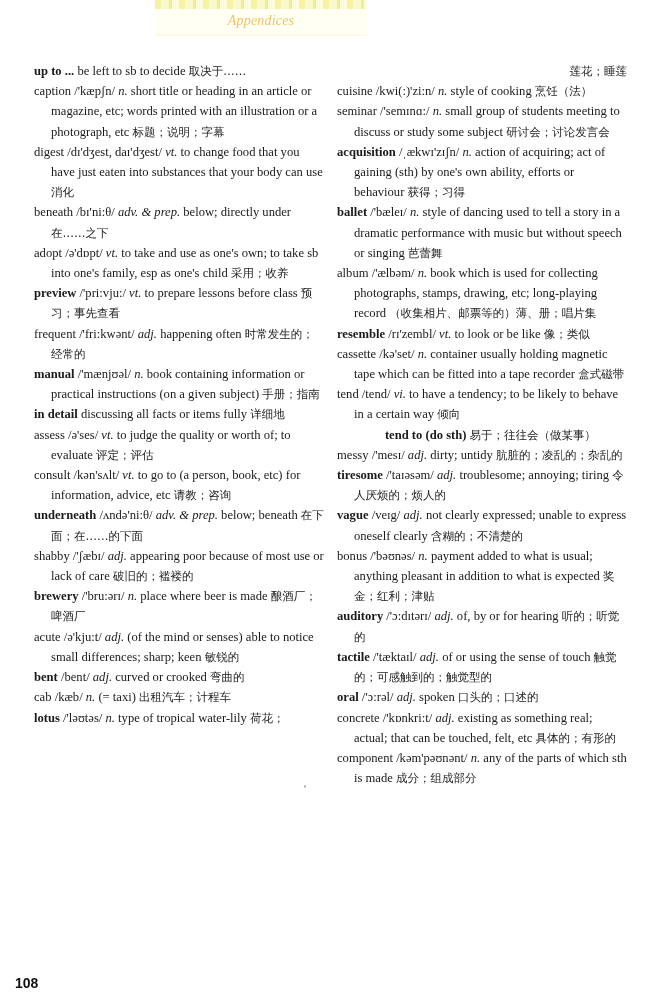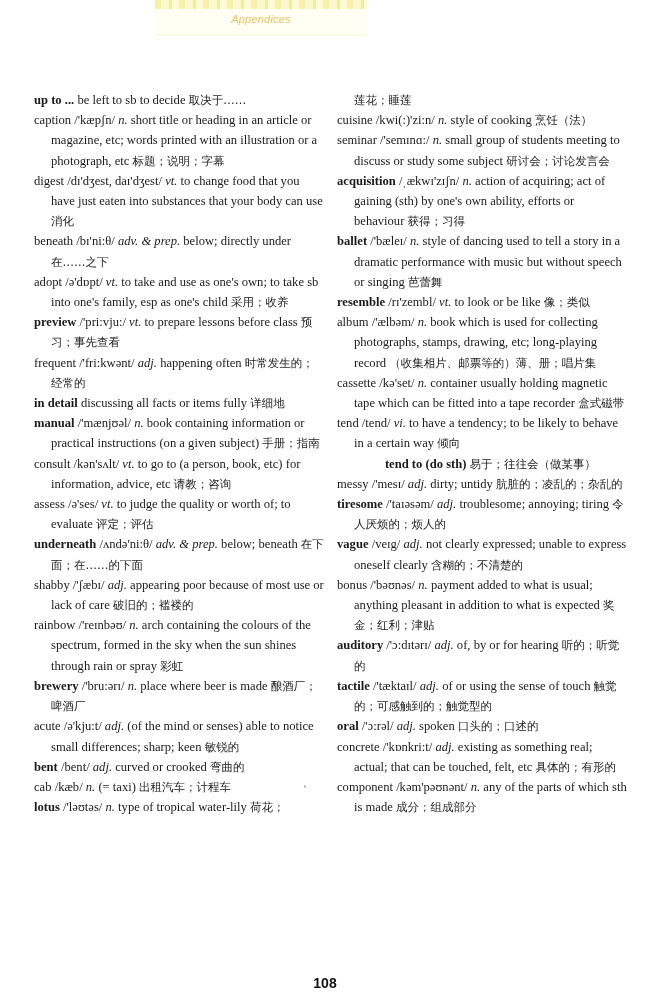--- a/index.html
+++ b/index.html
@@ -3,71 +3,70 @@
 <meta charset="utf-8">
 <style>
   html, body { margin: 0; padding: 0; background: #ffffff; }
   body { width: 650px; height: 992px; position: relative; overflow: hidden;
          font-family: "Liberation Serif", "DejaVu Serif", serif; color: #1a1a1a; }
   .banner { position: absolute; left: 155px; top: 0; width: 212px; height: 36px;
             background: linear-gradient(#fcf9c6 0 9px, #fffff4 9px 34px, #fdfbe0 34px 36px); }
   .banner::before { content: ""; position: absolute; left: 0; top: 0; right: 0; height: 9px;
     background: repeating-linear-gradient(90deg, #f4f0a0 0 6px, #fbf8cf 6px 14px, #eceb92 14px 17px, #fdfbdc 17px 24px); opacity: .85; }
   .banner-title { position: absolute; left: 0; right: 0; top: 13px; text-align: center;
-    font-family: Liberation Sans, sans-serif; font-style: italic; font-size: 11px; color: #f2c264; letter-spacing: .2px; }
-  .col { position: absolute; top: 90px; width: 290px; font-size: 12.6px; line-height: 20.2px; }
+    font-family: Liberation Serif, serif; font-style: italic; font-size: 14px; color: #f2c264; letter-spacing: .2px; }
+  .col { position: absolute; top: 61px; width: 290px; font-size: 12.6px; line-height: 20.2px; }
   .col.left { left: 34px; }
   .col.right { left: 337px; width: 290px; }
   .entry { padding-left: 17px; text-indent: -17px; margin: 0; }
   .entry.cont { text-indent: 0; }
   .entry.sub { padding-left: 17px; text-indent: 0; text-align: center; }
   .hw { font-weight: normal; }
   .hw.bold { font-weight: bold; }
   .pos { font-style: italic; }
   .zh { font-family: "DejaVu Sans", sans-serif; font-size: 11.5px; color: #222; }
-  .page-num { position: absolute; left: 0; right: 0; top: 975px; text-align: center;
+  .page-num { position: absolute; left: 15px; right: 0; top: 975px; text-align: left;
     font-family: "Liberation Sans", sans-serif; font-weight: bold; font-size: 14px; color: #111; }
   .mark { position: absolute; left: 304px; top: 783px; font-size: 10px; color: #555; transform: rotate(-20deg); }
 </style>
 </head>
 <body>
 
 <div class="banner">
   <div class="banner-title">Appendices</div>
 </div>
 
 <div class="col left" id="col-left">
     <p class="entry"><span class="hw bold">up to ...</span> <span>be left to sb to decide</span> <span class="zh">取决于……</span></p>
     <p class="entry"><span class="hw">caption</span> <span>/'kæpʃn/</span> <span class="pos">n.</span> <span>short title or heading in an article or magazine, etc; words printed with an illustration or a photograph, etc</span> <span class="zh">标题；说明；字幕</span></p>
     <p class="entry"><span class="hw">digest</span> <span>/dɪ'dʒest, daɪ'dʒest/</span> <span class="pos">vt.</span> <span>to change food that you have just eaten into substances that your body can use</span> <span class="zh">消化</span></p>
     <p class="entry"><span class="hw">beneath</span> <span>/bɪ'ni:θ/</span> <span class="pos">adv. &amp; prep.</span> <span>below; directly under</span> <span class="zh">在……之下</span></p>
     <p class="entry"><span class="hw">adopt</span> <span>/ə'dɒpt/</span> <span class="pos">vt.</span> <span>to take and use as one's own; to take sb into one's family, esp as one's child</span> <span class="zh">采用；收养</span></p>
     <p class="entry"><span class="hw bold">preview</span> <span>/'pri:vju:/</span> <span class="pos">vt.</span> <span>to prepare lessons before class</span> <span class="zh">预习；事先查看</span></p>
     <p class="entry"><span class="hw">frequent</span> <span>/'fri:kwənt/</span> <span class="pos">adj.</span> <span>happening often</span> <span class="zh">时常发生的；经常的</span></p>
+    <p class="entry"><span class="hw bold">manual</span> <span>/'mænjʊəl/</span> <span class="pos">n.</span> <span>book containing information or practical instructions (on a given subject)</span> <span class="zh">手册；指南</span></p>
     <p class="entry"><span class="hw bold">in detail</span> <span>discussing all facts or items fully</span> <span class="zh">详细地</span></p>
-    <p class="entry"><span class="hw bold">manual</span> <span>/'mænjʊəl/</span> <span class="pos">n.</span> <span>book containing information or practical instructions (on a given subject)</span> <span class="zh">手册；指南</span></p>
+    <p class="entry"><span class="hw">assess</span> <span>/ə'ses/</span> <span class="pos">vt.</span> <span>to judge the quality or worth of; to evaluate</span> <span class="zh">评定；评估</span></p>
     <p class="entry"><span class="hw">consult</span> <span>/kən'sʌlt/</span> <span class="pos">vt.</span> <span>to go to (a person, book, etc) for information, advice, etc</span> <span class="zh">请教；咨询</span></p>
-    <p class="entry"><span class="hw">assess</span> <span>/ə'ses/</span> <span class="pos">vt.</span> <span>to judge the quality or worth of; to evaluate</span> <span class="zh">评定；评估</span></p>
     <p class="entry"><span class="hw bold">underneath</span> <span>/ʌndə'ni:θ/</span> <span class="pos">adv. &amp; prep.</span> <span>below; beneath</span> <span class="zh">在下面；在……的下面</span></p>
     <p class="entry"><span class="hw">shabby</span> <span>/'ʃæbɪ/</span> <span class="pos">adj.</span> <span>appearing poor because of most use or lack of care</span> <span class="zh">破旧的；褴褛的</span></p>
-    <p class="entry"><span class="hw">rainbow</span> <span>/'reɪnbəʊ/</span> <span class="pos">n.</span> <span>arch containing the colours of the spectrum, formed in the sky when the sun shines through rain or spray</span> <span class="zh">彩虹</span></p>
     <p class="entry"><span class="hw bold">brewery</span> <span>/'bru:ərɪ/</span> <span class="pos">n.</span> <span>place where beer is made</span> <span class="zh">酿酒厂；啤酒厂</span></p>
     <p class="entry"><span class="hw">acute</span> <span>/ə'kju:t/</span> <span class="pos">adj.</span> <span>(of the mind or senses) able to notice small differences; sharp; keen</span> <span class="zh">敏锐的</span></p>
     <p class="entry"><span class="hw bold">bent</span> <span>/bent/</span> <span class="pos">adj.</span> <span>curved or crooked</span> <span class="zh">弯曲的</span></p>
     <p class="entry"><span class="hw">cab</span> <span>/kæb/</span> <span class="pos">n.</span> <span>(= taxi)</span> <span class="zh">出租汽车；计程车</span></p>
     <p class="entry"><span class="hw bold">lotus</span> <span> /'ləʊtəs/</span> <span class="pos">n.</span> <span>type of tropical water-lily</span> <span class="zh">荷花；</span></p>
   </div>
 <div class="col right" id="col-right">
-    <p class="entry cont" style="padding-left: 17px;"><span class="zh">莲花；睡莲</span></p>
+    <p class="entry cont" style="padding-left: 17px; text-align: right;"><span class="zh">莲花；睡莲</span></p>
     <p class="entry"><span class="hw">cuisine</span> <span>/kwi(:)'zi:n/</span> <span class="pos">n.</span> <span>style of cooking</span> <span class="zh">烹饪（法）</span></p>
     <p class="entry"><span class="hw">seminar</span> <span>/'semɪnɑ:/</span> <span class="pos">n.</span> <span>small group of students meeting to discuss or study some subject</span> <span class="zh">研讨会；讨论发言会</span></p>
     <p class="entry"><span class="hw bold">acquisition</span> <span>/ˌækwɪ'zɪʃn/</span> <span class="pos">n.</span> <span>action of acquiring; act of gaining (sth) by one's own ability, efforts or behaviour</span> <span class="zh">获得；习得</span></p>
     <p class="entry"><span class="hw bold">ballet</span> <span>/'bæleɪ/</span> <span class="pos">n.</span> <span>style of dancing used to tell a story in a dramatic performance with music but without speech or singing</span> <span class="zh">芭蕾舞</span></p>
+    <p class="entry"><span class="hw">album</span> <span>/'ælbəm/</span> <span class="pos">n.</span> <span>book which is used for collecting photographs, stamps, drawing, etc; long-playing record</span> <span class="zh">（收集相片、邮票等的）薄、册；唱片集</span></p>
     <p class="entry"><span class="hw bold">resemble</span> <span>/rɪ'zembl/</span> <span class="pos">vt.</span> <span>to look or be like</span> <span class="zh">像；类似</span></p>
-    <p class="entry"><span class="hw">album</span> <span>/'ælbəm/</span> <span class="pos">n.</span> <span>book which is used for collecting photographs, stamps, drawing, etc; long-playing record</span> <span class="zh">（收集相片、邮票等的）薄、册；唱片集</span></p>
     <p class="entry"><span class="hw">cassette</span> <span>/kə'set/</span> <span class="pos">n.</span> <span>container usually holding magnetic tape which can be fitted into a tape recorder</span> <span class="zh">盒式磁带</span></p>
     <p class="entry"><span class="hw">tend</span> <span>/tend/</span> <span class="pos">vi.</span> <span>to have a tendency; to be likely to behave in a certain way</span> <span class="zh">倾向</span></p>
     <p class="entry sub"><span class="hw bold">tend to (do sth)</span> <span class="zh">易于；往往会（做某事）</span></p>
     <p class="entry"><span class="hw">messy</span> <span>/'mesɪ/</span> <span class="pos">adj.</span> <span>dirty; untidy</span> <span class="zh">肮脏的；凌乱的；杂乱的</span></p>
     <p class="entry"><span class="hw bold">tiresome</span> <span>/'taɪəsəm/</span> <span class="pos">adj.</span> <span>troublesome; annoying; tiring</span> <span class="zh">令人厌烦的；烦人的</span></p>
     <p class="entry"><span class="hw bold">vague</span> <span>/veɪg/</span> <span class="pos">adj.</span> <span>not clearly expressed; unable to express oneself clearly</span> <span class="zh">含糊的；不清楚的</span></p>
     <p class="entry"><span class="hw">bonus</span> <span>/'bəʊnəs/</span> <span class="pos">n.</span> <span>payment added to what is usual; anything pleasant in addition to what is expected</span> <span class="zh">奖金；红利；津贴</span></p>
     <p class="entry"><span class="hw bold">auditory</span> <span>/'ɔ:dɪtərɪ/</span> <span class="pos">adj.</span> <span>of, by or for hearing</span> <span class="zh">听的；听觉的</span></p>
     <p class="entry"><span class="hw bold">tactile</span> <span>/'tæktaɪl/</span> <span class="pos">adj.</span> <span>of or using the sense of touch</span> <span class="zh">触觉的；可感触到的；触觉型的</span></p>
     <p class="entry"><span class="hw bold">oral</span> <span>/'ɔ:rəl/</span> <span class="pos">adj.</span> <span>spoken</span> <span class="zh">口头的；口述的</span></p>

